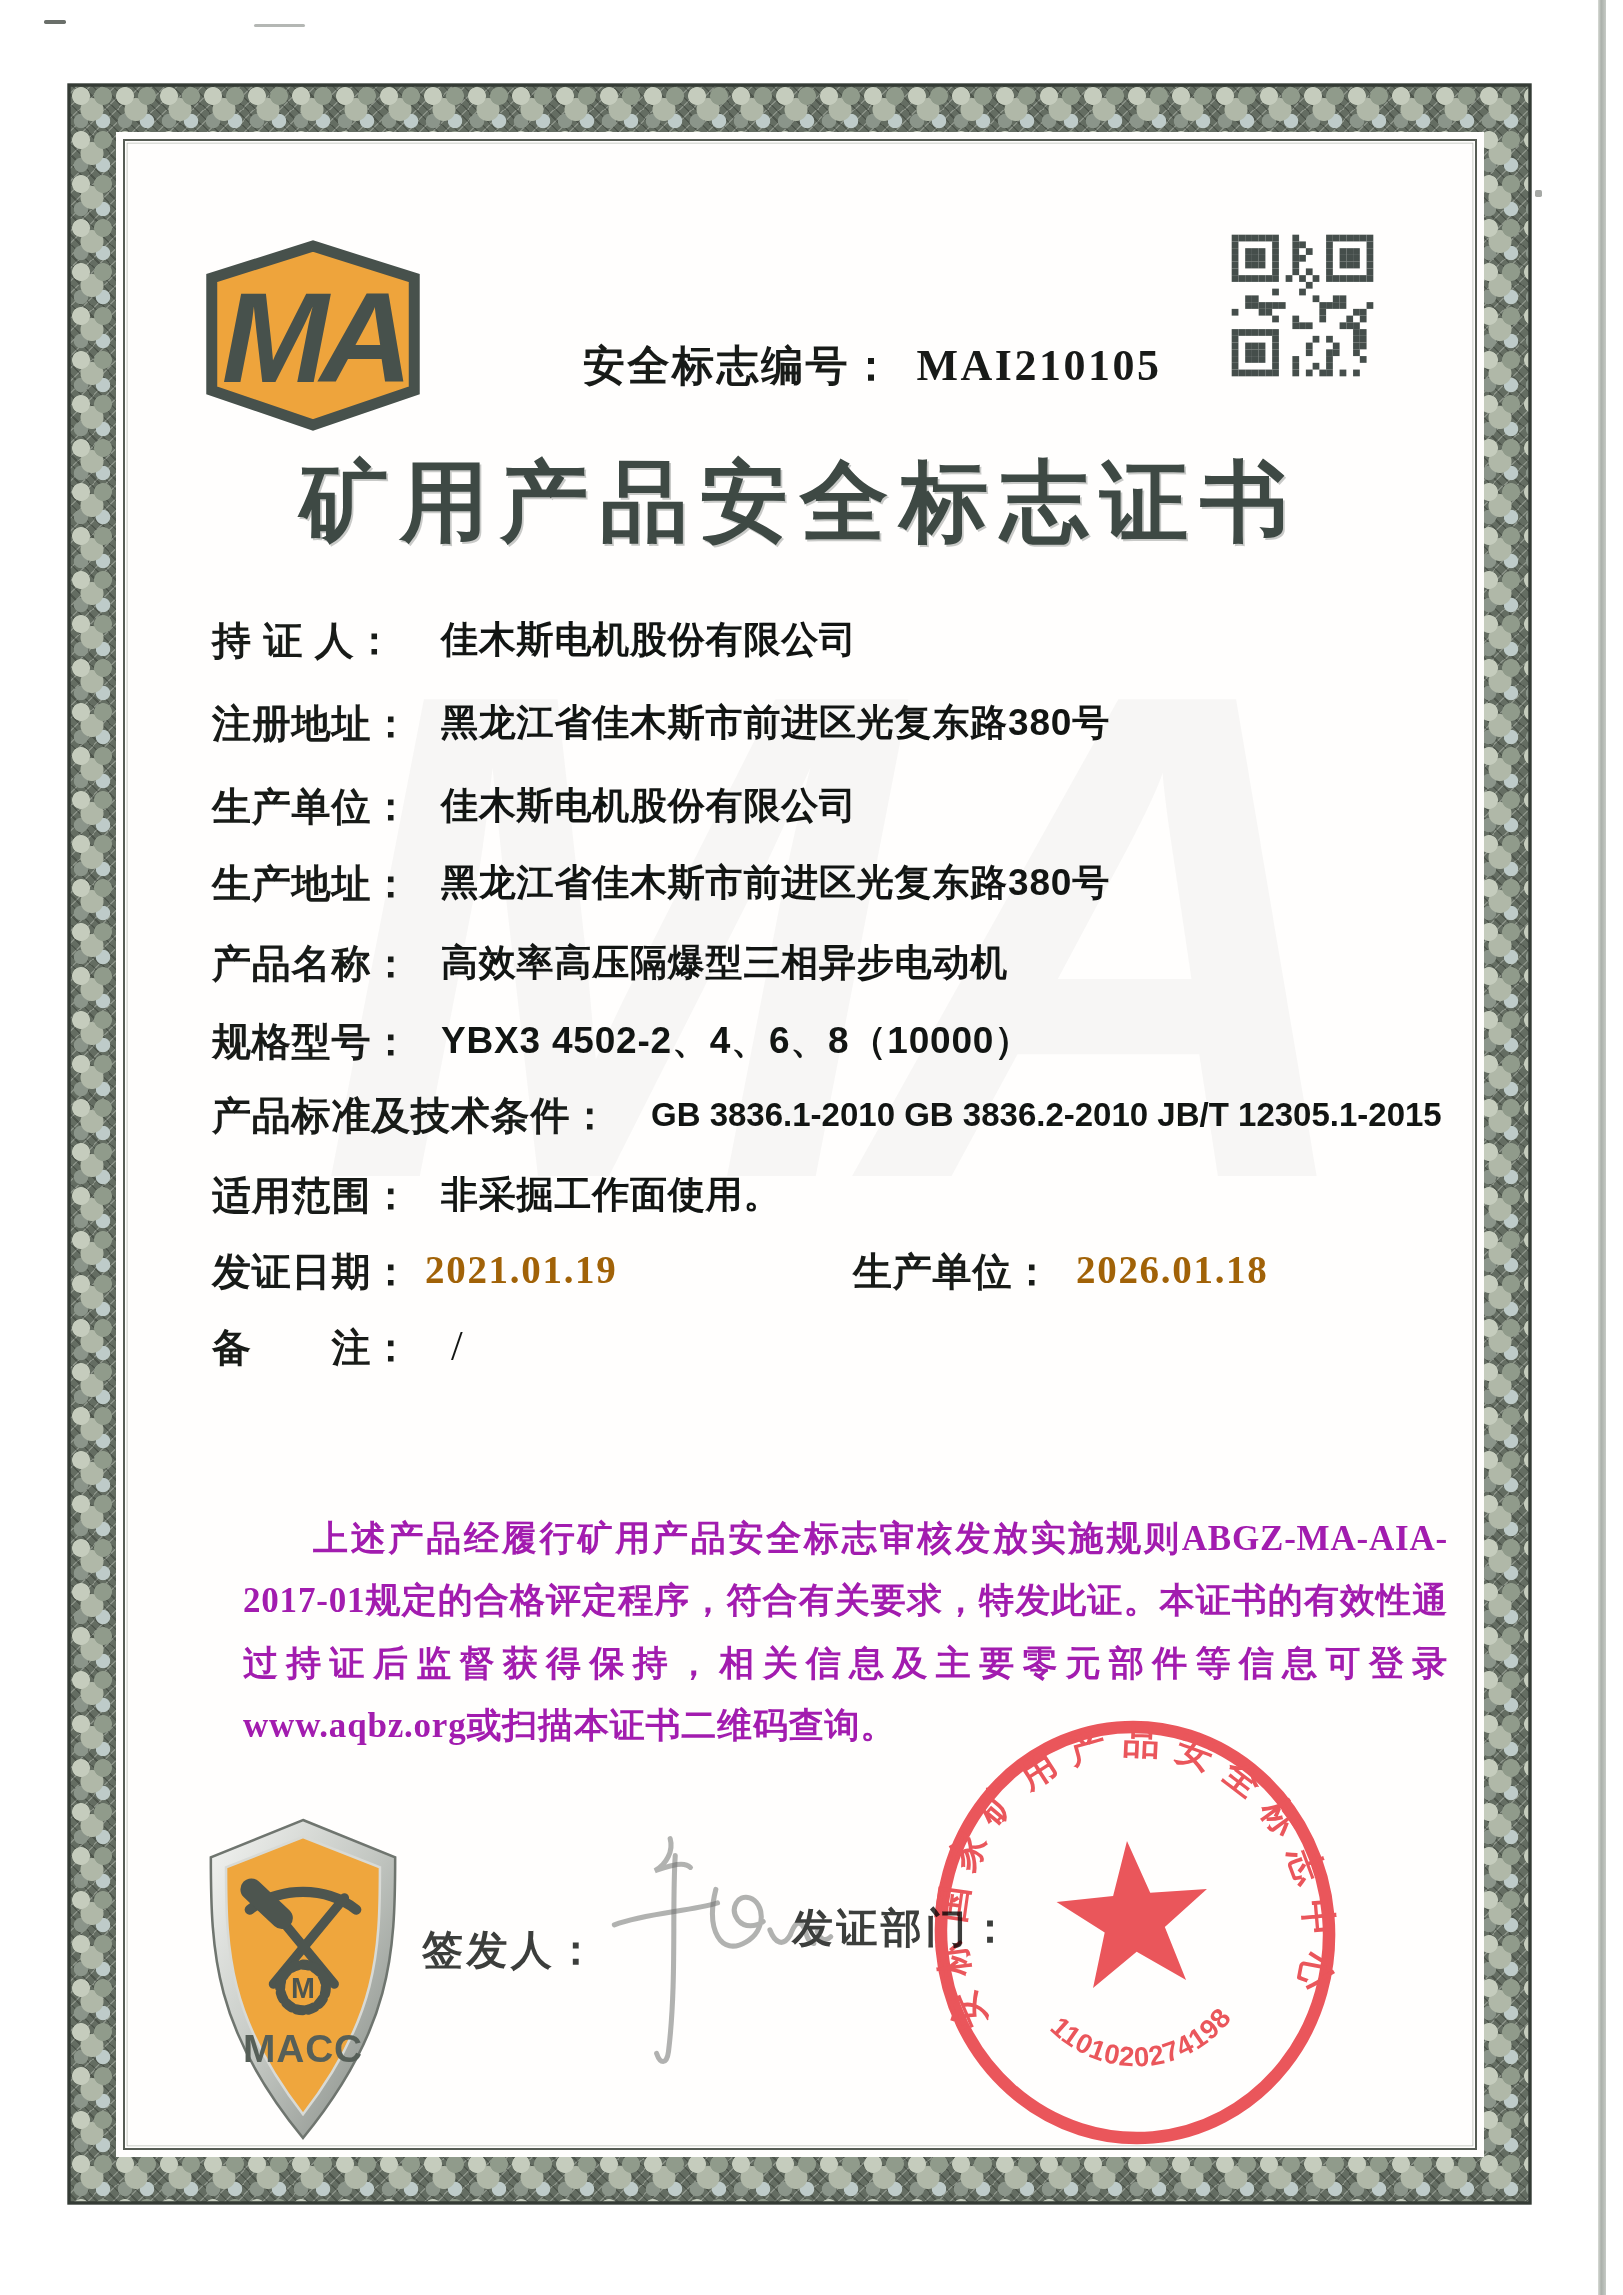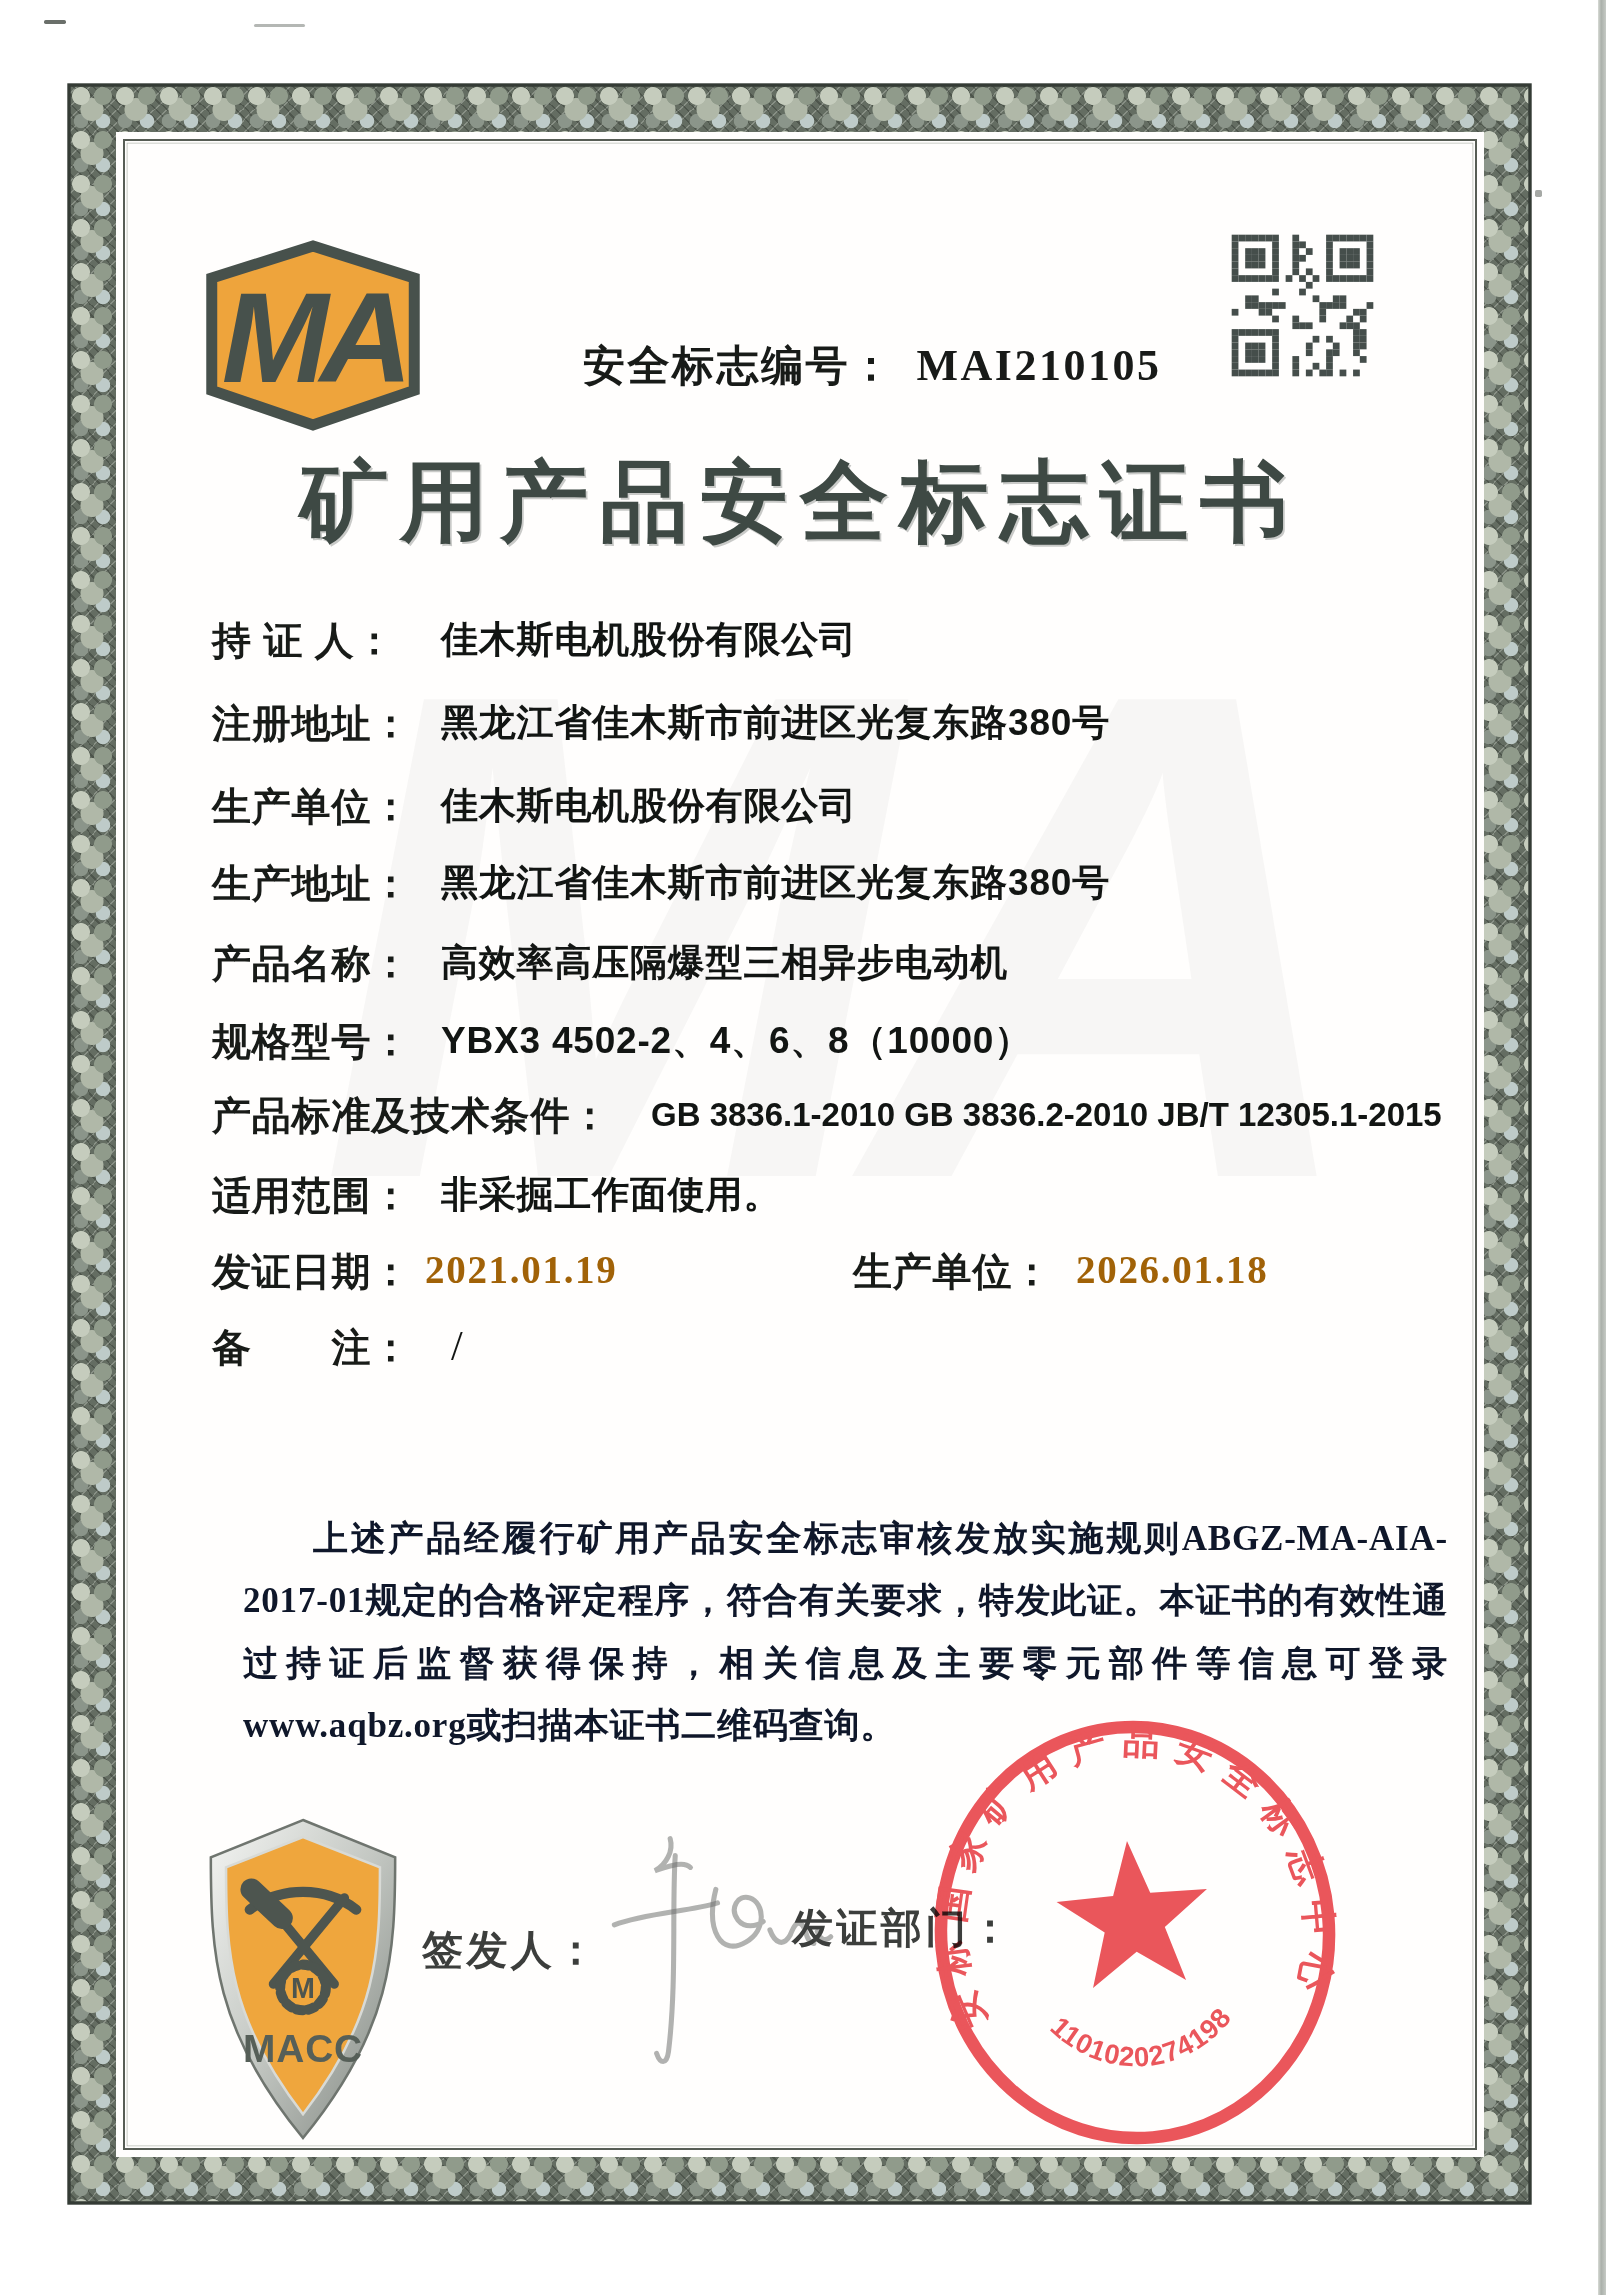--- a/index.html
+++ b/index.html
@@ -59,21 +59,21 @@
   .row-dates .flabel{position:absolute;left:0;}
   .row-dates .d-issue{position:absolute;left:213px;top:1.7px;}
   .row-dates .d-validlabel{position:absolute;left:641px;}
   .row-dates .d-valid{position:absolute;left:864px;top:1.7px;}
   .d-val{font:700 39px "Liberation Serif",serif;color:#a16207;letter-spacing:1.7px;}
   .row-remark{top:1189px;}
   .row-remark .fvalue{font:400 42px "Liberation Serif",serif;padding-left:10px;}
 
   
   .statement{position:absolute;left:127px;right:36px;top:1376px;margin:0;
-    font:600 35px "Liberation Serif",serif;color:#0f172a;line-height:1.78;
+    font:600 35px "Liberation Serif",serif;color:#a21caf;line-height:1.78;
     text-align:justify;text-indent:2em;letter-spacing:0.8px;}
 
   
   .macc-shield{position:absolute;left:83px;top:1676px;width:208px;height:342px;}
   .signer-label{position:absolute;left:306px;top:1791px;font:700 41px "Liberation Sans",sans-serif;
     color:#3c3e3c;letter-spacing:3.4px;}
   .signature{position:absolute;left:473px;top:1698px;width:279px;height:271px;}
   .dept-label{position:absolute;left:676px;top:1769px;font:700 41px "Liberation Sans",sans-serif;
     color:#3c3e3c;letter-spacing:3.4px;}
   .seal{position:absolute;left:810px;top:1583px;width:418px;height:435px;

